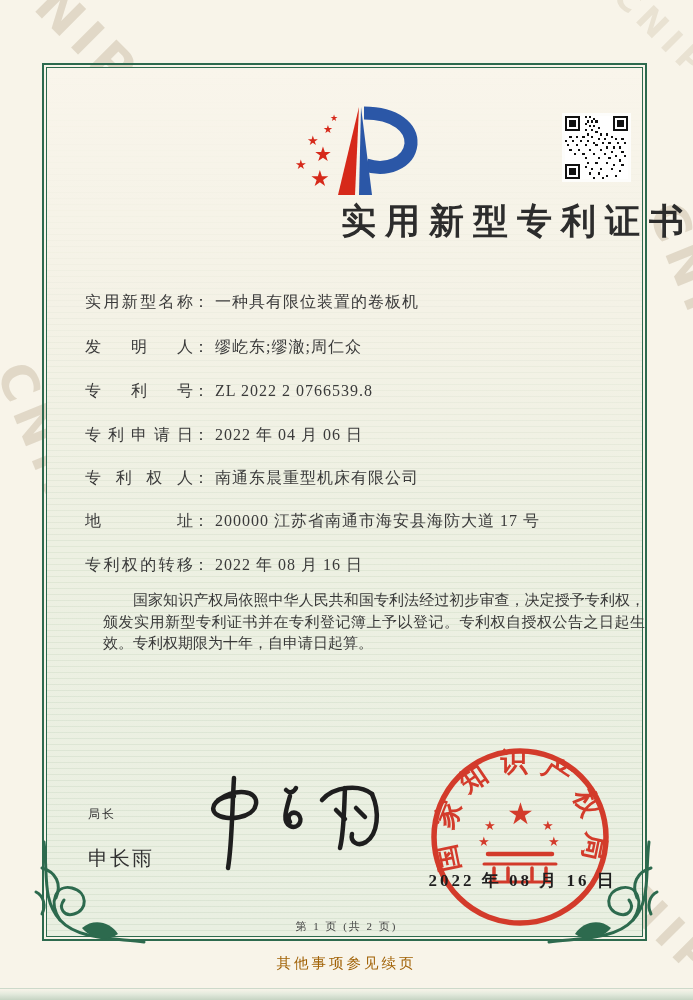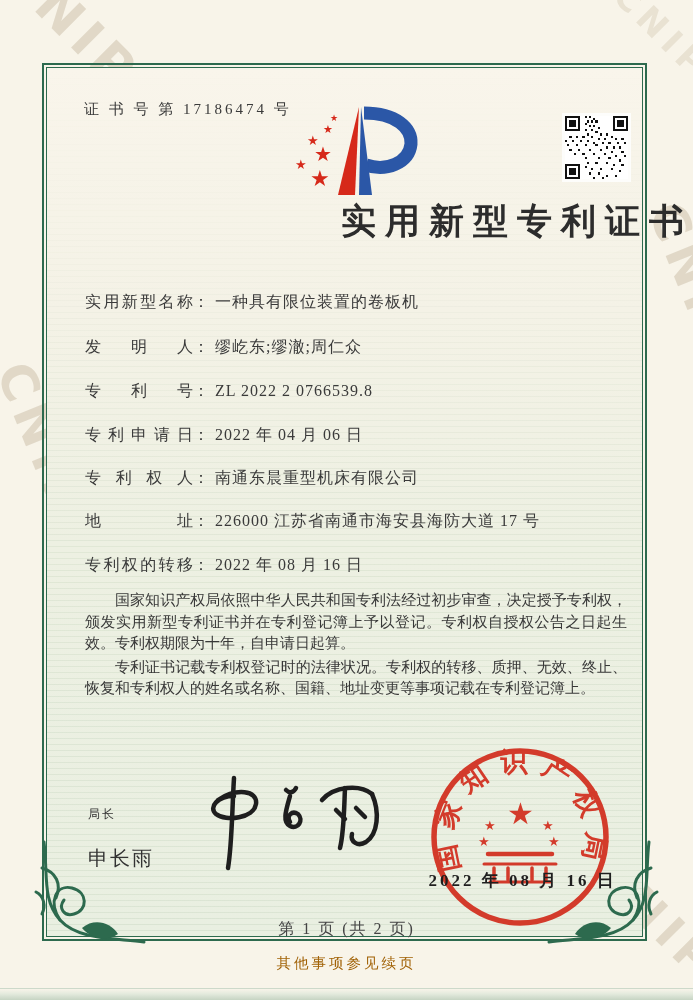--- a/index.html
+++ b/index.html
@@ -43,31 +43,31 @@
   .qr{position:absolute; left:562px; top:113px; width:63px; height:63px; background:#fdfdfb; padding:3px;}
   .title{
     position:absolute; left:0; width:693px; top:198px; text-align:right;
     font-size:35px; font-weight:bold; letter-spacing:9px; color:#2c2c2c;
   }
   .row{position:absolute; left:85px; width:545px; font-size:16px; color:#3a3a3a; white-space:nowrap;}
   .lbl{display:inline-block; width:108px; text-align:justify; text-align-last:justify; vertical-align:top;}
   .colon{display:inline-block;}
   .val{display:inline-block; margin-left:6px; letter-spacing:1px;}
   .row2col .pair2{position:absolute; left:267px; top:0;}
-  .paras{position:absolute; left:85px; top:590px; width:542px; font-size:15px; line-height:21.5px; color:#383838;}
+  .paras{position:absolute; left:103px; top:590px; width:542px; font-size:15px; line-height:21.5px; color:#383838;}
   .paras p{margin:0 0 2px 0; text-indent:2em; text-align:justify;}
   .sig-title{position:absolute; left:88px; top:806px; font-size:12px; letter-spacing:2px; color:#333;}
   .sig-name{position:absolute; left:88px; top:845px; font-size:20px; letter-spacing:2px; color:#333;}
   .sig-hand{position:absolute; left:182px; top:770px;}
   .seal{position:absolute; left:420px; top:742px;}
   .seal-date{
     position:absolute; left:415px; top:869px; width:215px; text-align:center;
     font-size:17px; letter-spacing:3px; color:#1f1f1f; font-weight:bold;
   }
-  .pagenum{position:absolute; left:0; width:693px; top:919px; text-align:center; font-size:16px; letter-spacing:2px; color:#444;}
+  .pagenum{position:absolute; left:0; width:693px; top:919px; text-align:center; font-size:11px; letter-spacing:2px; color:#444;}
   .contnote{position:absolute; left:0; width:693px; top:954px; text-align:center; font-size:14.5px; letter-spacing:3px; color:#a16207;}
   .nextpage-edge{
     position:absolute; left:0; bottom:0; width:693px; height:11px;
     background:linear-gradient(180deg,#f8f4e9 0%, #e3eadd 45%, #c6d4c3 100%);
     border-top:1px solid #cdd9ca;
   }
 </style>
 </head>
 <body>
 
@@ -97,21 +97,20 @@
   <svg class="flourish" style="left:545px; top:838px; transform:scaleX(-1);" width="118" height="118" viewBox="0 0 118 118">
     <g fill="none" stroke="#2d6a4e" stroke-width="3" stroke-linecap="round">
       <path d="M14 4 C18 36 12 62 30 82 C48 102 84 100 114 104"></path>
       <path d="M30 82 C18 64 26 46 42 50 C58 54 58 72 44 76 C34 79 28 70 34 62"></path>
       <path d="M12 30 C26 34 32 46 26 60"></path>
       <path d="M52 90 C64 80 80 84 88 96 C76 104 60 100 52 90 Z" fill="#2d6a4e" stroke="none"></path>
       <path d="M6 54 C14 58 16 68 12 76"></path>
     </g>
   </svg>
 
-  <div class="certno">证 书 号 第 17186474 号</div>
 
   <svg class="logo" viewBox="0 0 175 92">
     <path d="M96 8 C128 8 144 23 143 39 C141 58 118 67 98 60" fill="none" stroke="#2b57a7" stroke-width="13"></path>
     <polygon points="91,2 70,90 87,90" fill="#d6291a"></polygon>
     <polygon points="93,2 91,90 104,90" fill="#2b57a7"></polygon>
     <g fill="#d6291a" font-family="DejaVu Sans, sans-serif">
       <text x="62" y="16" font-size="9">★</text>
       <text x="55" y="28" font-size="11">★</text>
       <text x="39" y="40" font-size="13">★</text>
       <text x="46" y="56" font-size="20">★</text>
@@ -145,31 +144,30 @@
   <div class="row" style="top:381px;">
     <span class="lbl">专利号</span><span class="colon">：</span><span class="val">ZL 2022 2 0766539.8</span>
   </div>
   <div class="row" style="top:425px;">
     <span class="lbl">专利申请日</span><span class="colon">：</span><span class="val">2022 年 04 月 06 日</span>
   </div>
   <div class="row" style="top:468px;">
     <span class="lbl">专利权人</span><span class="colon">：</span><span class="val">南通东晨重型机床有限公司</span>
   </div>
   <div class="row" style="top:511px;">
-    <span class="lbl">地址</span><span class="colon">：</span><span class="val">226000  江苏省南通市海安县海防大道 17 号</span>
+    <span class="lbl">地址</span><span class="colon">：</span><span class="val">200000  江苏省南通市海安县海防大道 17 号</span>
   </div>
   <div class="row row2col" style="top:555px;">
     <span>
       <span class="lbl">专利权的转移</span><span class="colon">：</span><span class="val">2022 年 08 月 16 日</span>
     </span>
   </div>
 
   <div class="paras">
     <p>国家知识产权局依照中华人民共和国专利法经过初步审查，决定授予专利权，颁发实用新型专利证书并在专利登记簿上予以登记。专利权自授权公告之日起生效。专利权期限为十年，自申请日起算。</p>
-    <p>专利证书记载专利权登记时的法律状况。专利权的转移、质押、无效、终止、恢复和专利权人的姓名或名称、国籍、地址变更等事项记载在专利登记簿上。</p>
   </div>
 
   <div class="sig-title">局长</div>
   <div class="sig-name">申长雨</div>
   <svg class="sig-hand" width="210" height="110" viewBox="0 0 210 110">
     <g fill="none" stroke="#1e1e1e" stroke-width="4.5" stroke-linecap="round" stroke-linejoin="round">
       <path d="M36 30 C54 18 76 20 74 34 C72 48 44 52 34 44 C26 37 36 26 52 26"></path>
       <path d="M52 8 C50 40 50 75 46 98"></path>
       <path d="M104 20 C108 24 112 22 114 18"></path>
       <path d="M108 26 C104 40 100 52 108 56 C116 60 122 50 116 44 C110 40 104 46 108 52"></path>

